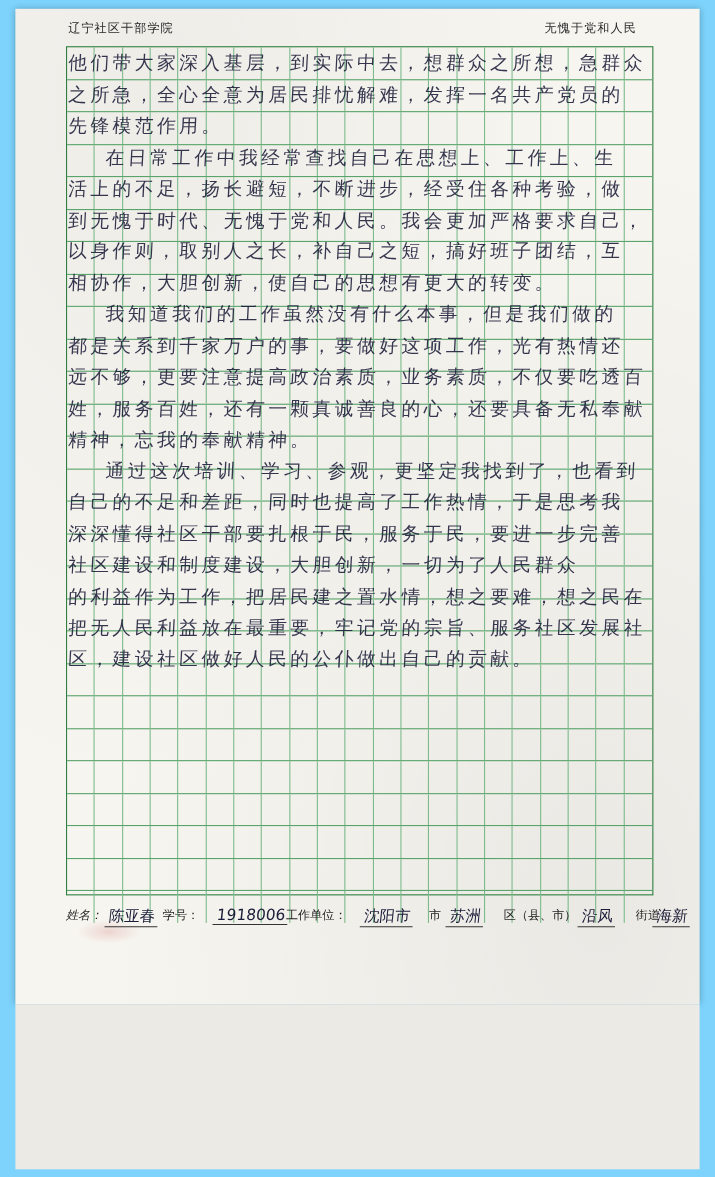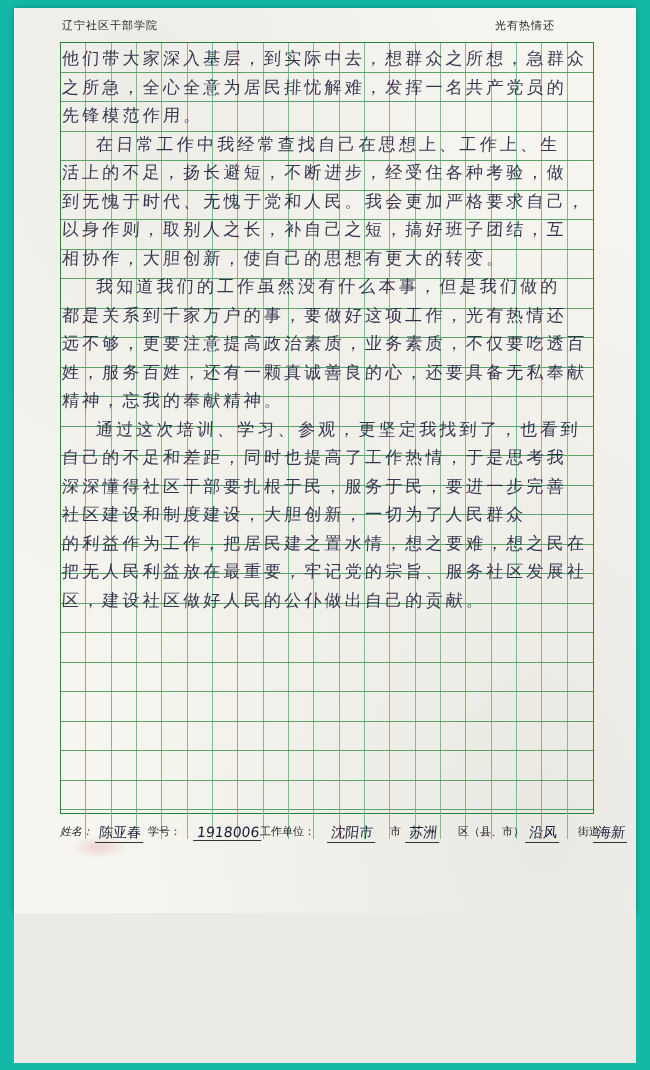--- a/index.html
+++ b/index.html
@@ -7,21 +7,21 @@
     padding: 0;
     background: #ffffff;
   }
   body {
     font-family: "Liberation Sans", sans-serif;
   }
   .page {
     position: relative;
     width: 650px;
     height: 1070px;
-    background: #14b8a6;
+    background: #7dd3fc;
     overflow: hidden;
   }
   
   .sheet {
     position: absolute;
     left: 14px;
     top: 8px;
     width: 622px;
     height: 905px;
     background: #f7f5f0;
@@ -152,21 +152,21 @@
 </head>
 <body>
 
 <div class="page">
 
   <div class="sheet"></div>
   <div class="sheet-bottom"></div>
 
   <div class="hdr">
     <div class="hdr-left">辽宁社区干部学院</div>
-    <div class="hdr-right">光有热情还</div>
+    <div class="hdr-right">无愧于党和人民</div>
   </div>
 
   <div class="grid-frame" id="grid-frame">
       <div class="grid-row">
         <div class="grid-cell"></div>
         <div class="grid-cell"></div>
         <div class="grid-cell"></div>
         <div class="grid-cell"></div>
         <div class="grid-cell"></div>
         <div class="grid-cell"></div>

